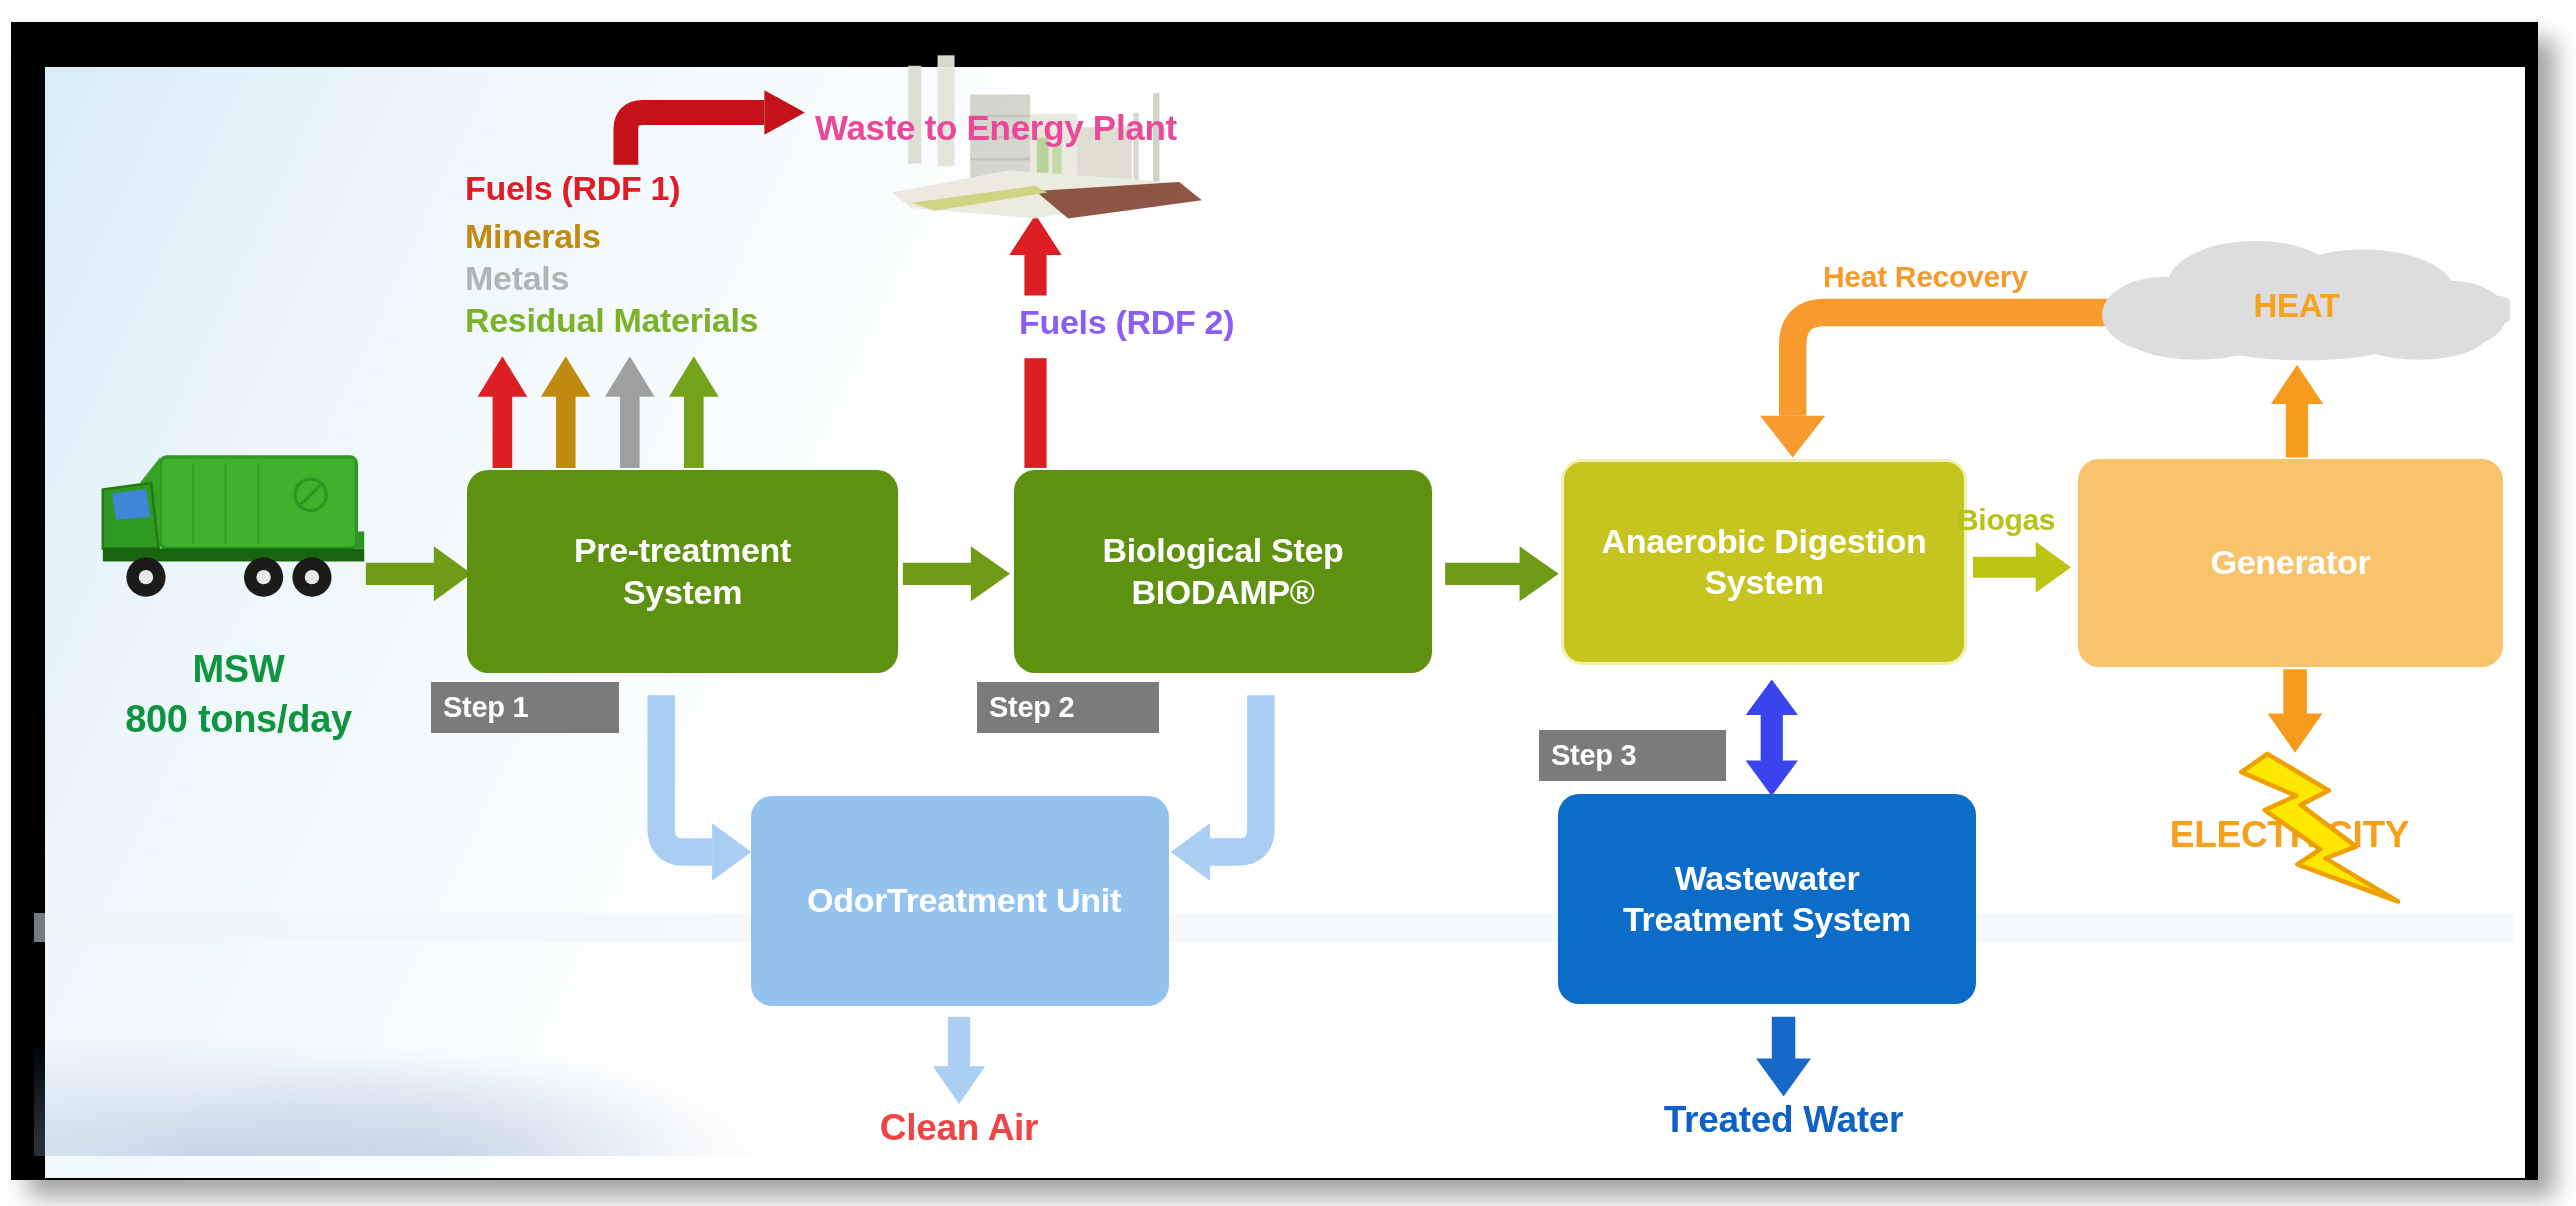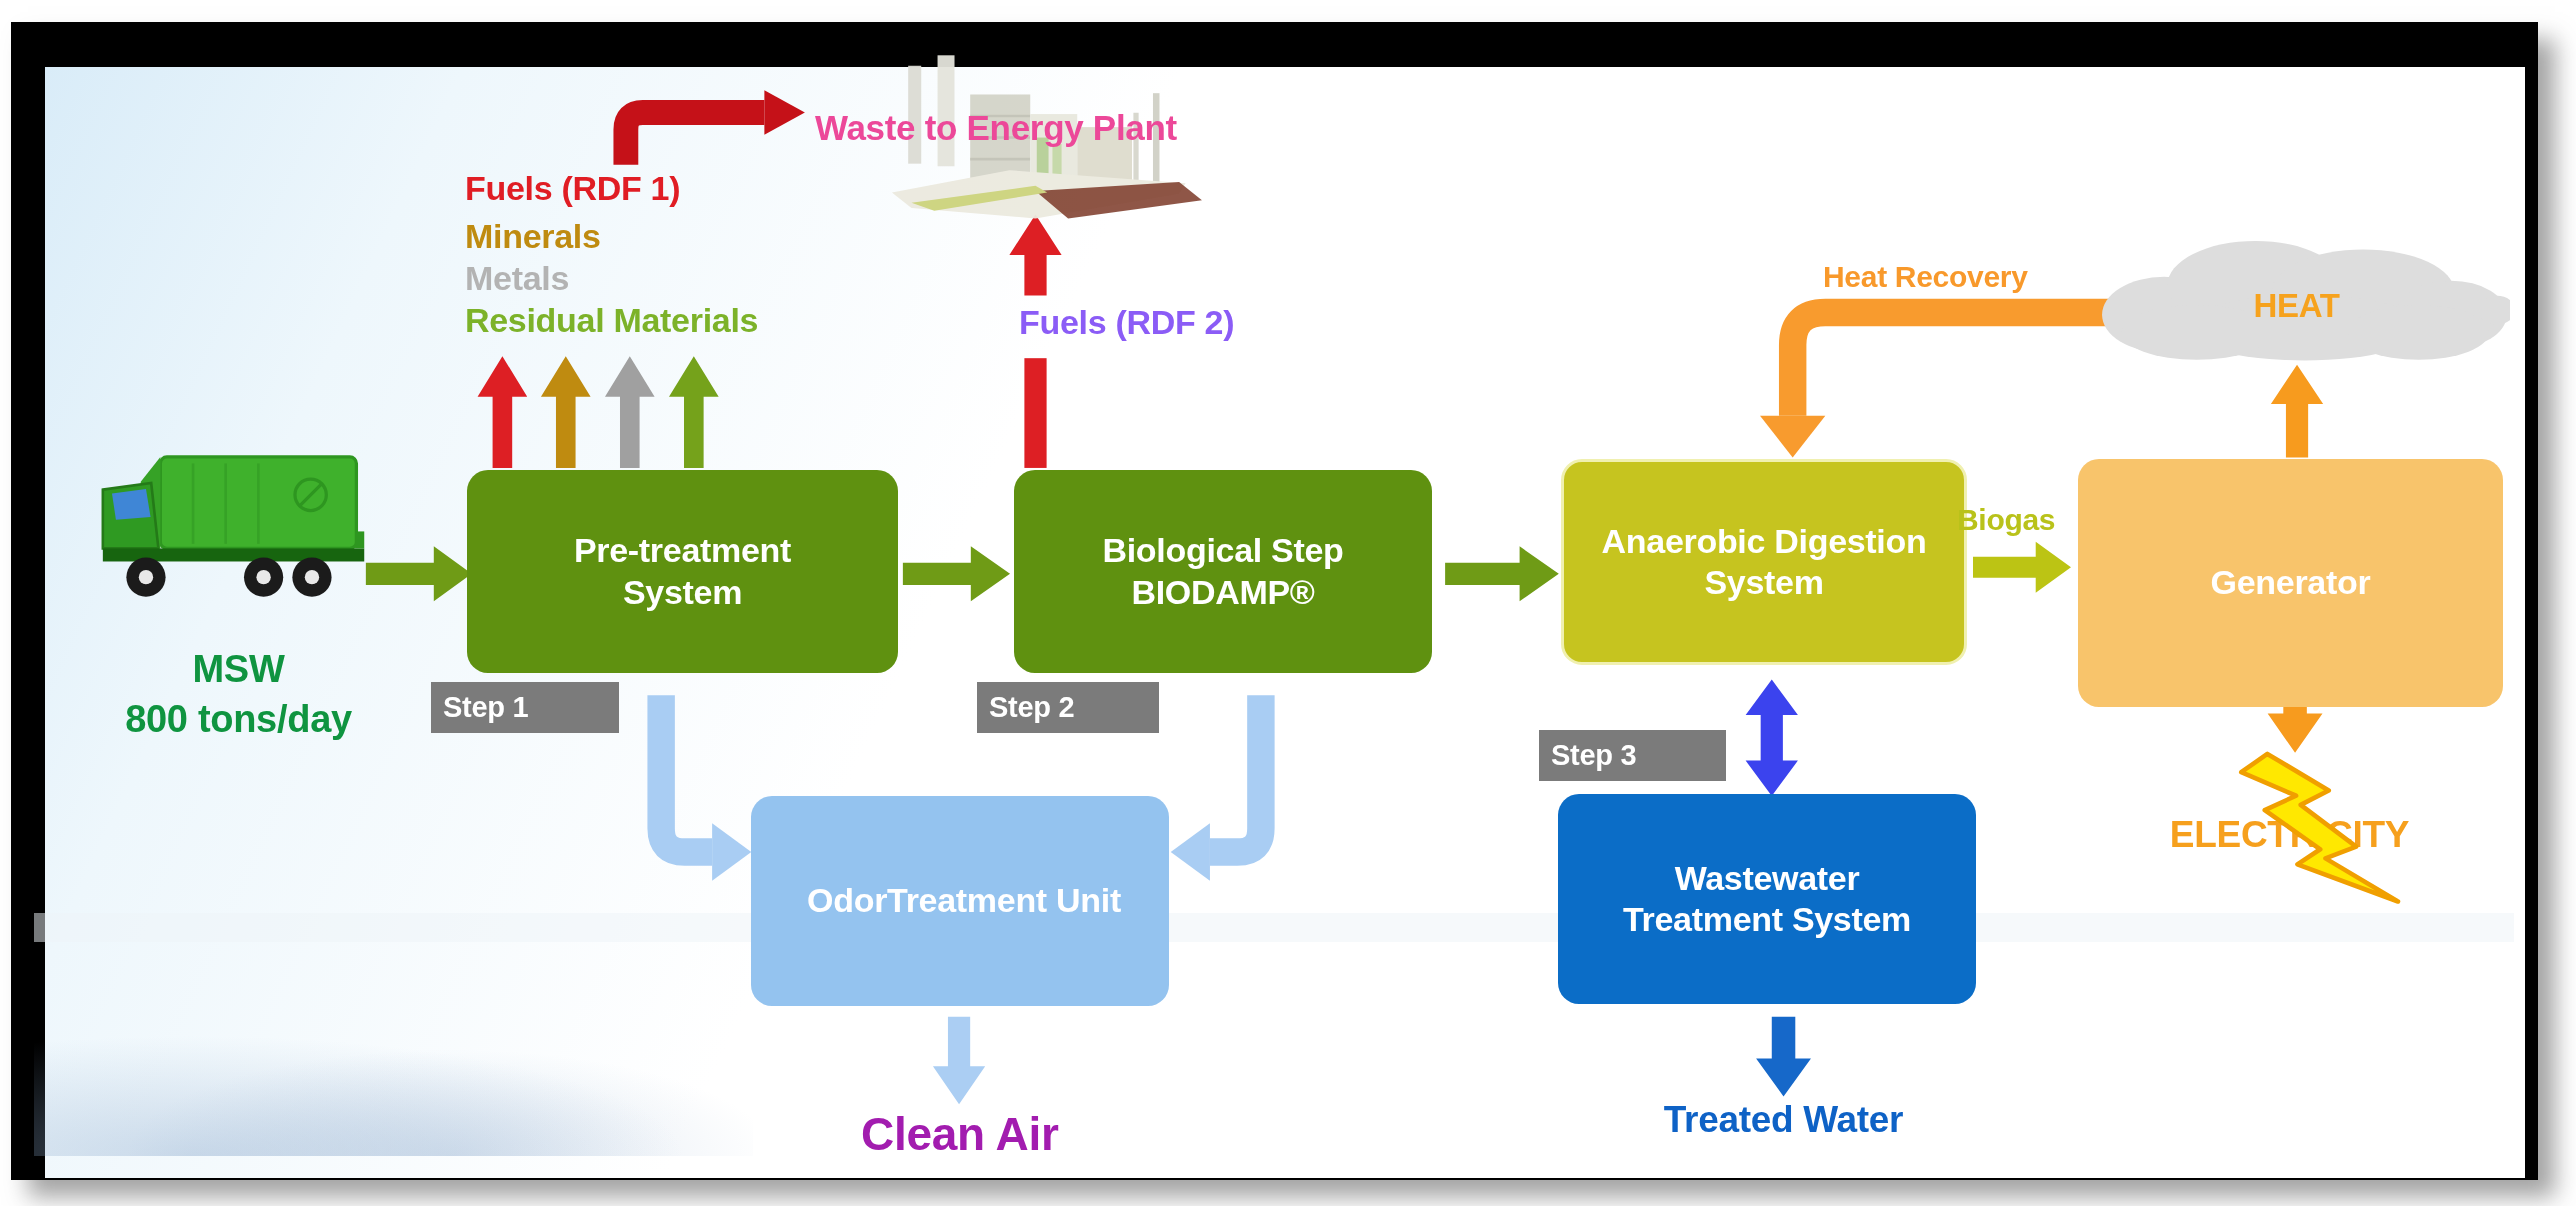--- a/index.html
+++ b/index.html
@@ -130,21 +130,21 @@
     <div class="l2">System</div>
   </div>
   <div class="box fs52" style="left:1014px;top:470px;width:418px;height:203px;background:#5f9110;">
     <div class="l1">Biological Step</div>
     <div class="l2">BIODAMP®</div>
   </div>
   <div class="box fs52" style="left:1561px;top:459px;width:406px;height:206px;background:#c6c41f;border:3.9px solid #f0f0b0;">
     <div class="l1">Anaerobic Digestion</div>
     <div class="l2">System</div>
   </div>
-  <div class="box fs52" style="left:2078px;top:459px;width:425px;height:248px;background:#f8c46b;text-align:center;">
+  <div class="box fs52" style="left:2078px;top:459px;width:425px;height:208px;background:#f8c46b;text-align:center;">
     <div class="l1">Generator</div>
   </div>
   <div class="box fs52" style="left:751px;top:796px;width:418px;height:210px;background:#94c3ef;padding-left:8px;">
     <div class="l1">OdorTreatment Unit</div>
   </div>
   <div class="box fs52" style="left:1558px;top:794px;width:418px;height:210px;background:#0b6dc7;">
     <div class="l1">Wastewater</div>
     <div class="l2">Treatment System</div>
   </div>
 
@@ -166,16 +166,16 @@
   <div class="lbl" style="left:1957px;top:503px;font-size:30px;color:#b9c21a;">Biogas</div>
   <div class="lbl" style="left:1823px;top:260px;font-size:30px;color:#f8992b;">Heat Recovery</div>
   <div class="lbl ctr" style="left:2218px;top:287px;width:157px;font-size:33px;color:#f6a21d;">HEAT</div>
 
   <div class="lbl ctr" style="left:2136px;top:814px;width:307px;font-size:37px;color:#f6a01d;">ELECTRICITY</div>
 
   <svg class="abs" style="left:2207px;top:750px;" width="203" height="160" viewBox="0 0 310 245">
     <polygon points="92,6 186,62 143,84 228,148 181,166 292,232 138,175 173,152 88,92 136,70 52,34" fill="#ffe800" stroke="#f09f00" stroke-width="7" stroke-linejoin="round"></polygon>
   </svg>
 
-  <div class="lbl ctr" style="left:861px;top:1107px;width:196px;font-size:46px;color:#a21caf;">Clean Air</div>
+  <div class="lbl ctr" style="left:861px;top:1107px;width:196px;font-size:37px;color:#ef4444;">Clean Air</div>
   <div class="lbl ctr" style="left:1620px;top:1099px;width:327px;font-size:37px;color:#0e62c6;">Treated Water</div>
 </div>
 
 
 </body></html>

